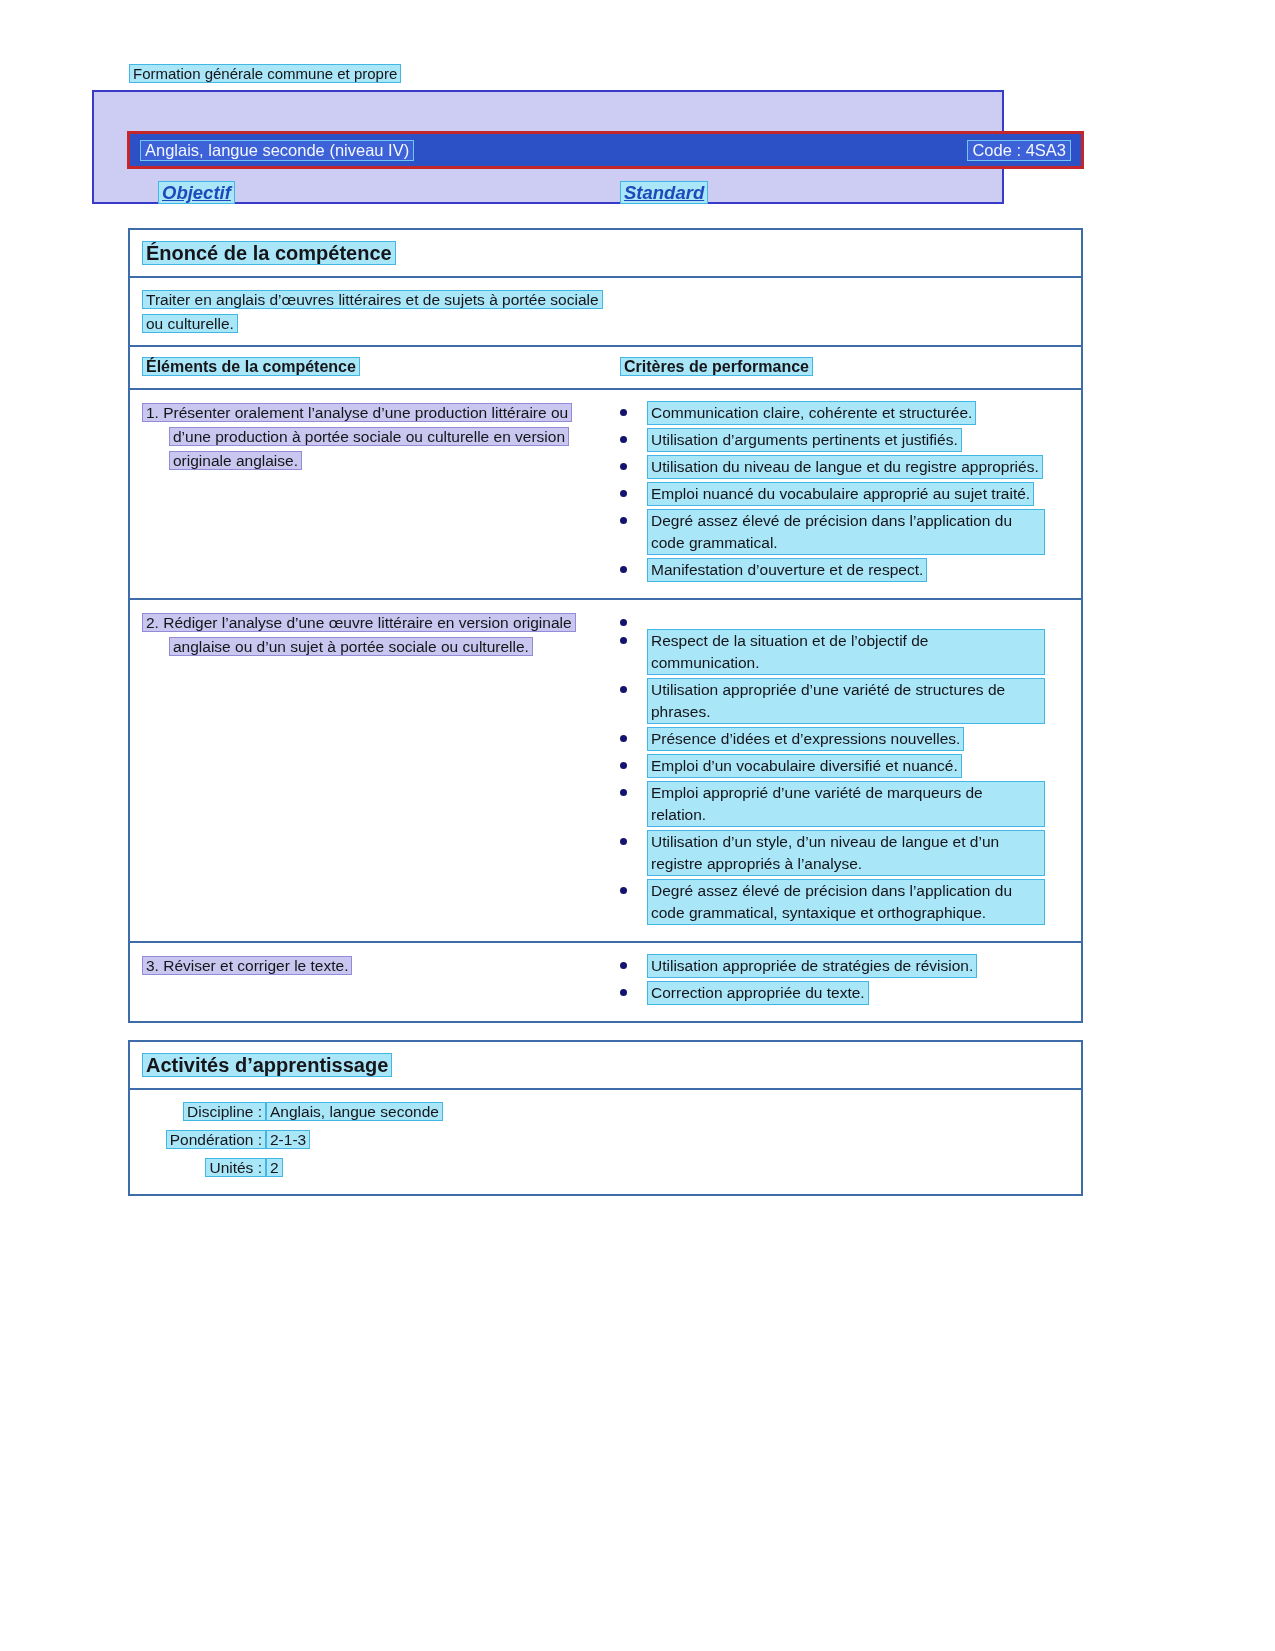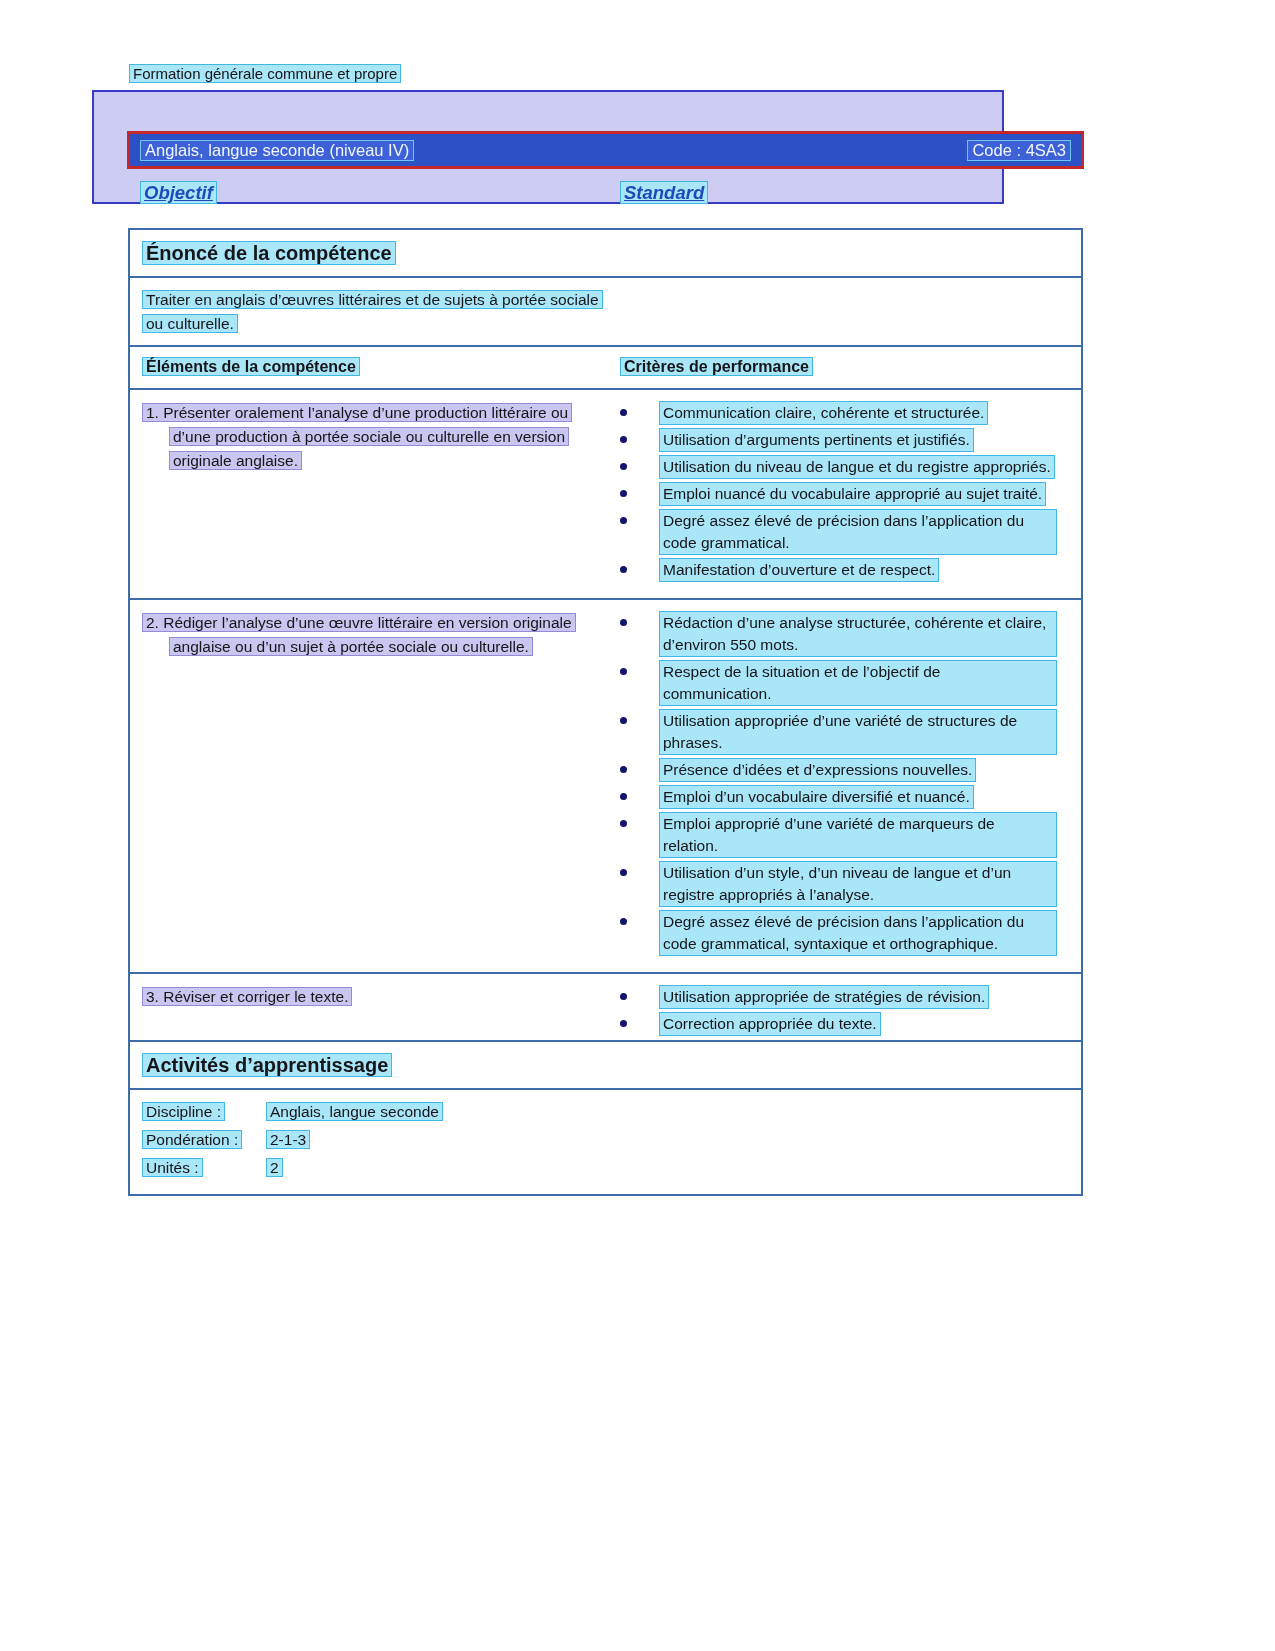--- a/index.html
+++ b/index.html
@@ -46,21 +46,21 @@
   }
   .hl-bar{
     background:#3d62d8;border:1px solid #6fc6ee;padding:0 4px;
     box-decoration-break:clone;-webkit-box-decoration-break:clone;
   }
   .objectif,.standard{
     position:absolute;top:88px;
     font-weight:bold;font-style:italic;text-decoration:underline;
     color:var(--objcolor);font-size:18.5px;
   }
-  .objectif{left:46px;}
+  .objectif{left:64px;}
   .standard{left:526px;}
 
   .doc-box{
     position:absolute;left:128px;width:955px;
     border:2px solid var(--border);background:#ffffff;
   }
   .box-head{
     border-bottom:2px solid var(--border);
     padding:9px 12px;font-weight:bold;font-size:20px;
   }
@@ -81,30 +81,30 @@
     border-bottom:2px solid var(--border);
     padding:9px 0 13px;
   }
   .trow:last-child{border-bottom:none;}
   .cell-left{padding:2px 20px 0 12px;}
   .elem{
     padding-left:27px;text-indent:-27px;
     line-height:1.55;max-width:460px;
   }
   .cell-right{padding:2px 14px 0 0;}
-  .crit{display:flex;align-items:flex-start;margin-bottom:3px;gap:12px;}
+  .crit{display:flex;align-items:flex-start;margin-bottom:3px;}
   .bullet{
     width:7px;height:7px;border-radius:50%;background:var(--bullet);
     flex:none;margin:8px 20px 0 0;
   }
   .crit .hl{max-width:398px;}
 
   .box-act{top:1040px;min-height:124px;}
   .act-body{padding:8px 0 12px;}
-  .act-row{display:grid;grid-template-columns:124px auto;padding:3px 12px;}
+  .act-row{display:grid;grid-template-columns:124px auto;padding:3px 12px;text-align:right;}
   .act-row .val{justify-self:start;}
 </style>
 </head>
 <body>
 
 <div class="page">
 
   <div class="top-label">
     <span class="hl">Formation générale commune et propre</span>
   </div>
@@ -179,21 +179,20 @@
 
     <div class="trow">
       <div class="cell-left">
         <div class="elem">
           <span class="hl purple">2.  Rédiger l’analyse d’une œuvre littéraire en version originale anglaise ou d’un sujet à portée sociale ou culturelle.</span>
         </div>
       </div>
       <div class="cell-right">
         <div class="crit">
           <span class="bullet"></span>
-          <span class="hl">Rédaction d’une analyse structurée, cohérente et claire, d’environ 550 mots.</span>
         </div>
         <div class="crit">
           <span class="bullet"></span>
           <span class="hl">Respect de la situation et de l’objectif de communication.</span>
         </div>
         <div class="crit">
           <span class="bullet"></span>
           <span class="hl">Utilisation appropriée d’une variété de structures de phrases.</span>
         </div>
         <div class="crit">

